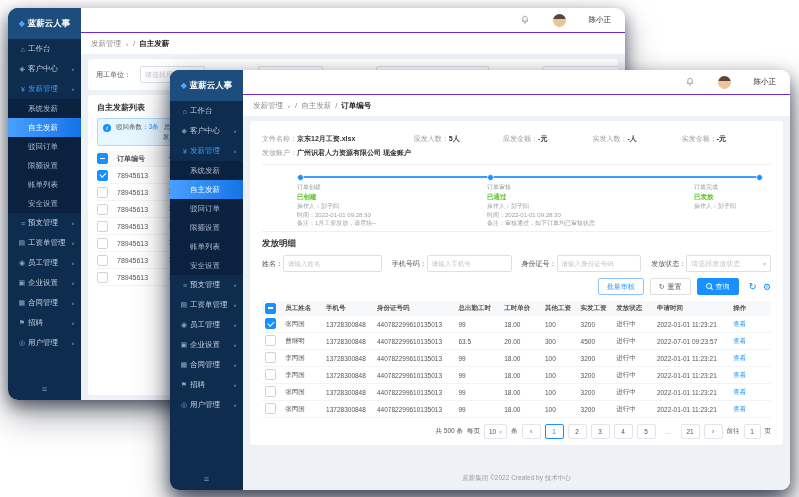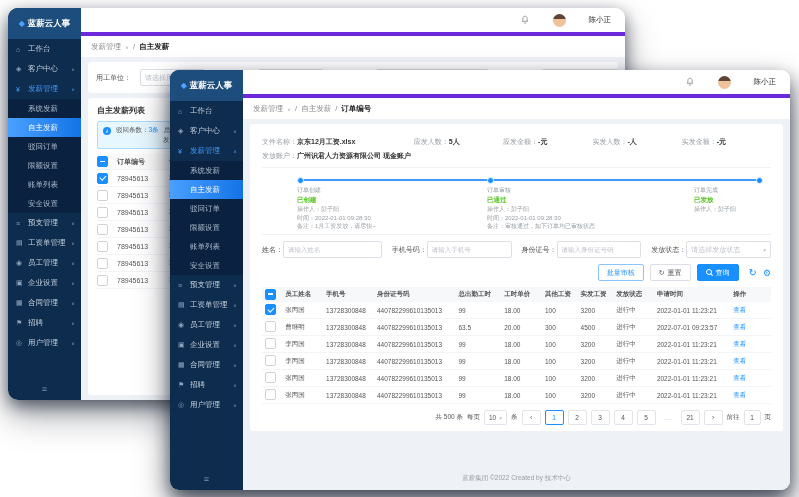--- a/index.html
+++ b/index.html
@@ -8,34 +8,34 @@
   .window{position:absolute;display:flex;overflow:hidden;background:#eef1f5;}
   .win-back{left:8px;top:8px;width:617px;height:392px;border-radius:10px;
             box-shadow:0 6px 16px rgba(3,12,30,.55),0 16px 34px rgba(3,12,30,.35);}
   .win-front{left:170px;top:70px;width:620px;height:420px;border-radius:9px;
              box-shadow:0 8px 18px rgba(2,10,28,.6),0 18px 36px rgba(2,10,28,.4);z-index:5;}
   
   .sidebar{width:73px;flex:0 0 73px;background:#0e2c4e;display:flex;flex-direction:column;overflow:hidden;}
   .logo{height:31px;flex:0 0 31px;background:#1c4d7d;color:#fff;display:flex;align-items:center;justify-content:center;
         gap:3px;font-size:8.5px;font-weight:bold;white-space:nowrap;}
   .logo-ico{color:#4da3ff;font-size:8px;}
-  .menu{display:flex;flex-direction:column;flex:1;}
+  .menu{display:flex;flex-direction:column;flex:1;text-align:right;}
   .m-item{height:20px;display:flex;align-items:center;padding:0 6px 0 8px;color:#c6d1de;font-size:7.5px;
           white-space:nowrap;cursor:pointer;}
   .m-item .m-ico{width:9px;font-size:7px;margin-right:3px;color:#8aa2bb;flex:0 0 9px;}
   .m-item .m-chev{margin-left:auto;font-size:5.5px;color:#7e95ac;transform:scaleY(.8);}
   .m-item.sub{height:19px;padding-left:20px;background:#0a2140;color:#aebdcd;}
   .m-item.selected{background:linear-gradient(90deg,#4aa0ff,#1373e6);color:#fff;}
   .m-item.parent-active{color:#3f9bff;}
   .m-item.parent-active .m-ico,.m-item.parent-active .m-chev{color:#3f9bff;}
   .collapse{margin-top:auto;height:22px;display:flex;align-items:center;justify-content:center;
             color:#7e95ac;font-size:9px;cursor:pointer;}
   
   .main{flex:1;display:flex;flex-direction:column;min-width:0;background:#eef1f5;}
-  .topbar{height:24px;flex:0 0 24px;background:#fff;border-bottom:4px solid #6d28d9;display:flex;
+  .topbar{height:24px;flex:0 0 24px;background:#fff;border-bottom:1px solid #6d28d9;display:flex;
           align-items:center;justify-content:flex-end;gap:23px;padding:0 14px;}
   .avatar{width:13px;height:13px;border-radius:50%;flex:0 0 13px;
           background:linear-gradient(180deg,#5d4437 0%,#5d4437 38%,#eec39a 38%,#eec39a 100%);}
   .uname{font-size:7.5px;color:#333;white-space:nowrap;}
   .crumbs{height:21px;flex:0 0 21px;background:#fff;display:flex;align-items:center;gap:4px;
           padding:0 10px;font-size:7.5px;color:#8a8a8a;white-space:nowrap;}
   .crumb-chev{font-size:5.5px;color:#aaa;transform:scaleY(.8);}
   .crumb-cur{color:#262626;font-weight:bold;}
   .content{flex:1;padding:5px 7px;display:flex;flex-direction:column;min-height:0;position:relative;}
   .card{background:#fff;border-radius:3px;}
@@ -475,20 +475,21 @@
               <div>时间：2022-01-01 09:28:30</div>
               <div>备注：审核通过，如下订单均已审核状态</div>
             </div>
             <div class="tl-node node-c">
               <div>订单完成</div>
               <div class="tl-status">已发放</div>
               <div>操作人：彭子阳</div>
             </div>
           </div>
           <div class="divider"></div>
+          <div class="sec-title">发放明细</div>
           <div class="dt-filters">
             <span class="dt-group">
               <span class="f-label">姓名：</span>
               <input class="ipt" placeholder="请输入姓名" style="">
             </span>
             <span class="dt-group">
               <span class="f-label">手机号码：</span>
               <input class="ipt" placeholder="请输入手机号" style="">
             </span>
             <span class="dt-group">

